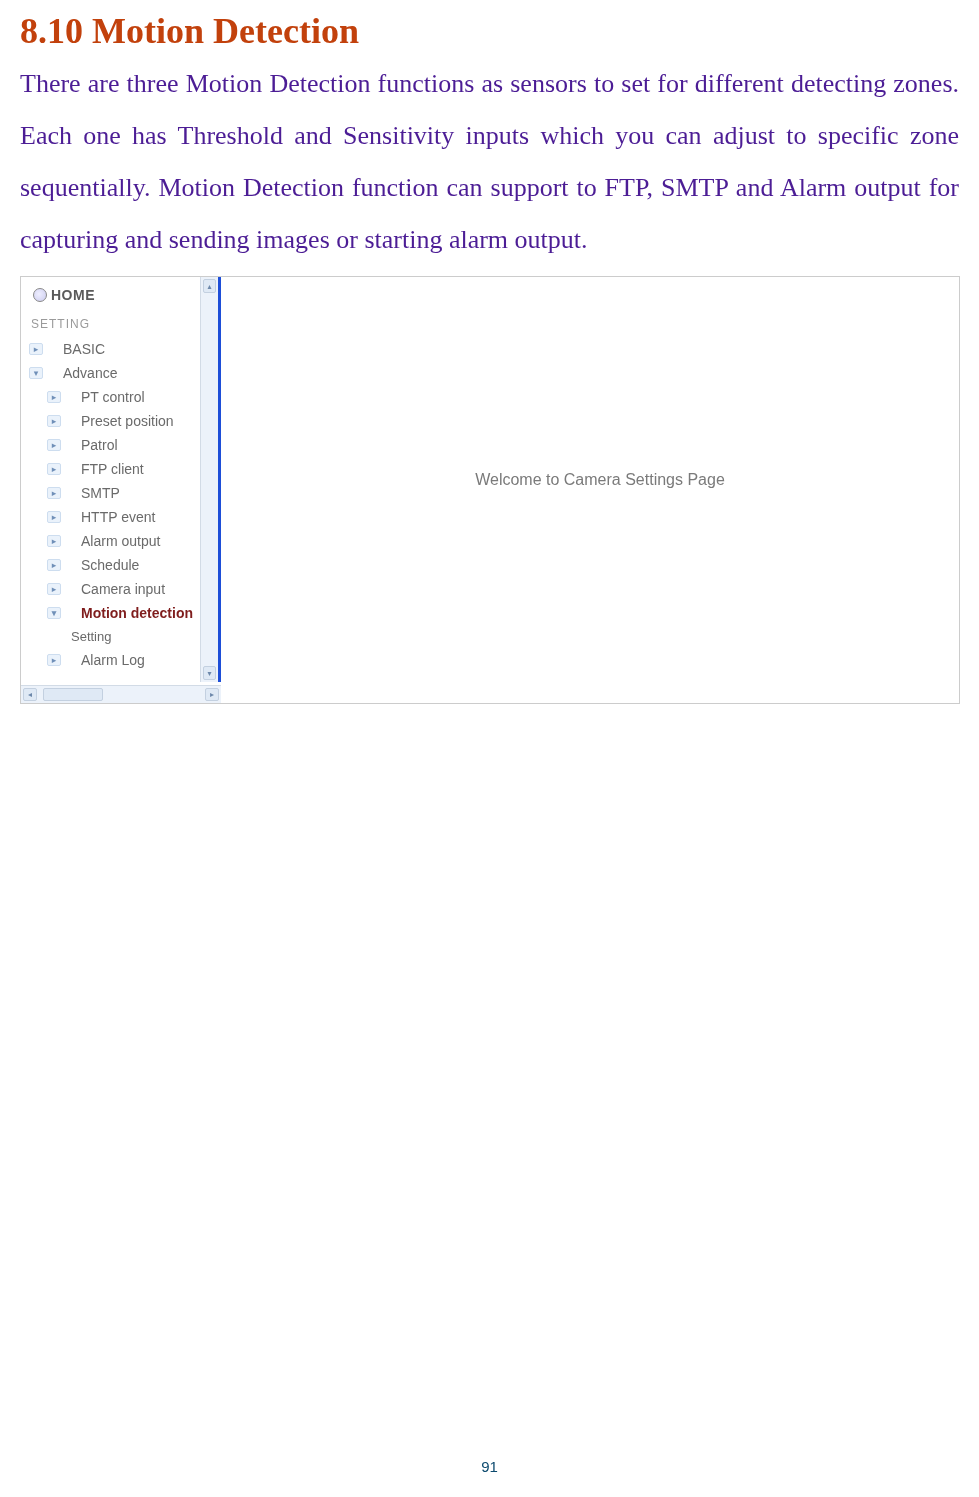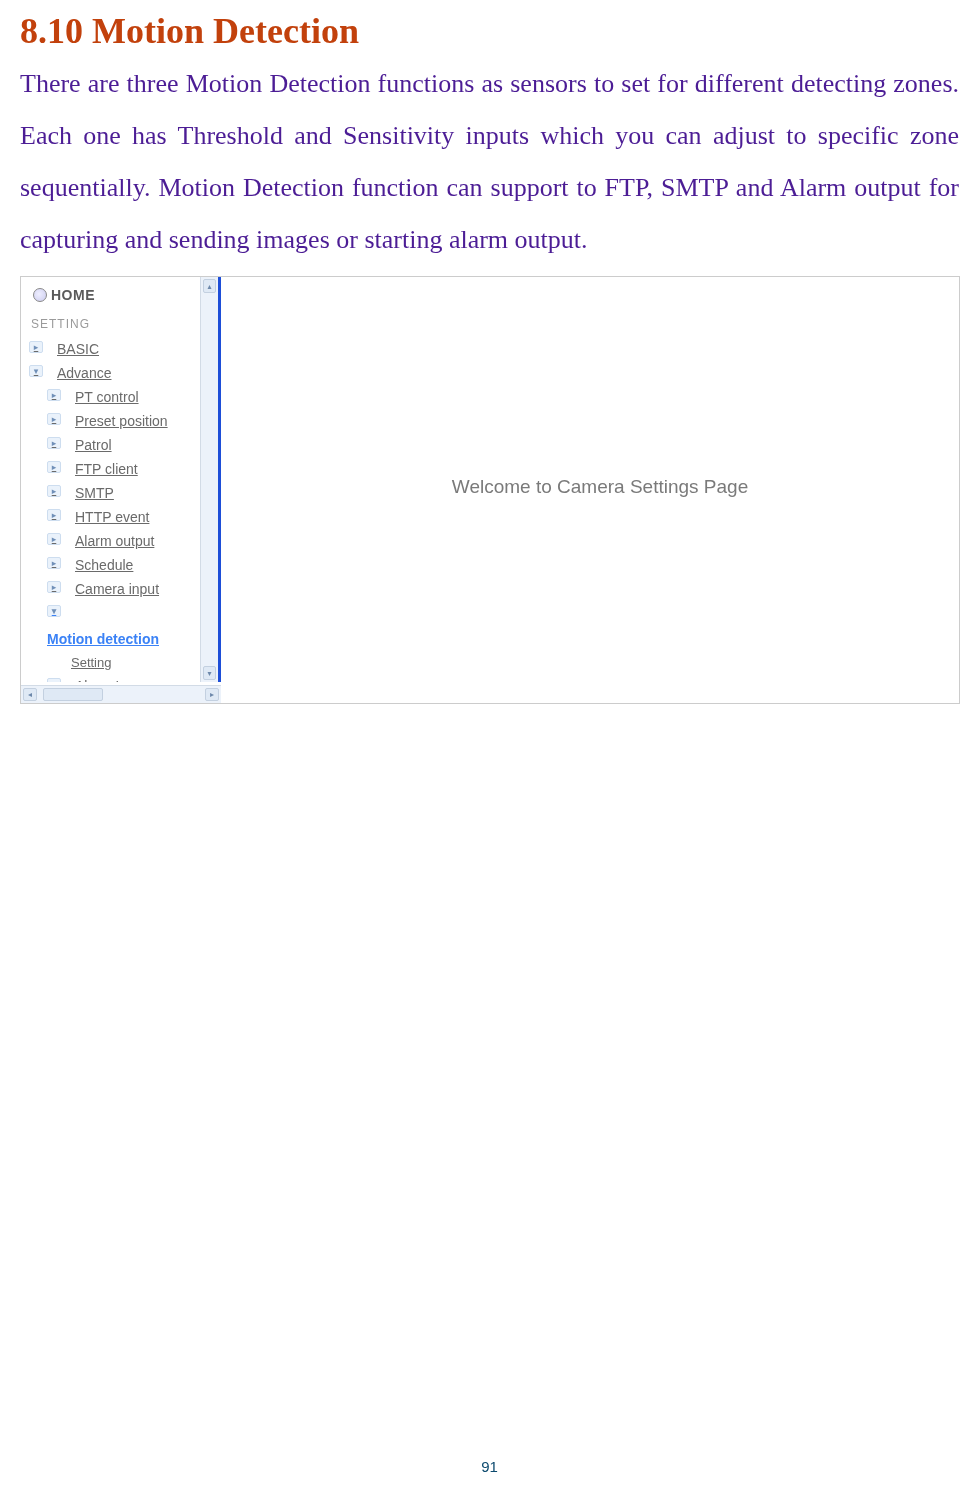--- a/index.html
+++ b/index.html
@@ -162,40 +162,39 @@
     }
     .nav-section {
       color: #9a9a9a;
       font-size: 12px;
       margin-bottom: 6px;
       margin-left: 2px;
       letter-spacing: 1px;
     }
     .nav-item {
       display: flex;
-      gap: 14px;
+      align-items: center;
+      gap: 20px;
       padding: 4px 0 4px 0;
       color: #6a6a6a;
       font-size: 14px;
-      text-decoration: underline;
     }
     .nav-item.level1 {
       margin-left: 0px;
     }
     .nav-item.level2 {
       margin-left: 18px;
     }
     .nav-item.level3 {
       margin-left: 42px;
       font-size: 13px;
     }
     .nav-item.bold {
       font-weight: bold;
-      color: #3b82f6;
-      flex-direction: column;
+      color: #7f1d1d;
     }
     .expand-icon {
       width: 14px;
       height: 12px;
       display: inline-flex;
       align-items: center;
       justify-content: center;
       font-size: 9px;
       color: #7090b8;
       background: #eaf2fb;
@@ -219,27 +218,27 @@
       bottom: -14px;
       width: 8px;
       border-top: 1px solid #b8c4d4;
       border-bottom: 1px solid #b8c4d4;
       border-right: 1px solid #b8c4d4;
     }
     .main-content {
       position: absolute;
       left: 220px;
       right: 0;
-      top: 7px;
+      top: 0;
       height: 405px;
       display: flex;
       align-items: center;
       justify-content: center;
       color: #7a7a7a;
-      font-size: 19px;
+      font-size: 16px;
     }
     .page-number {
       position: absolute;
       bottom: 22px;
       left: 0;
       right: 0;
       text-align: center;
       font-size: 15px;
       font-family: Arial, sans-serif;
       color: #0c4a6e;

